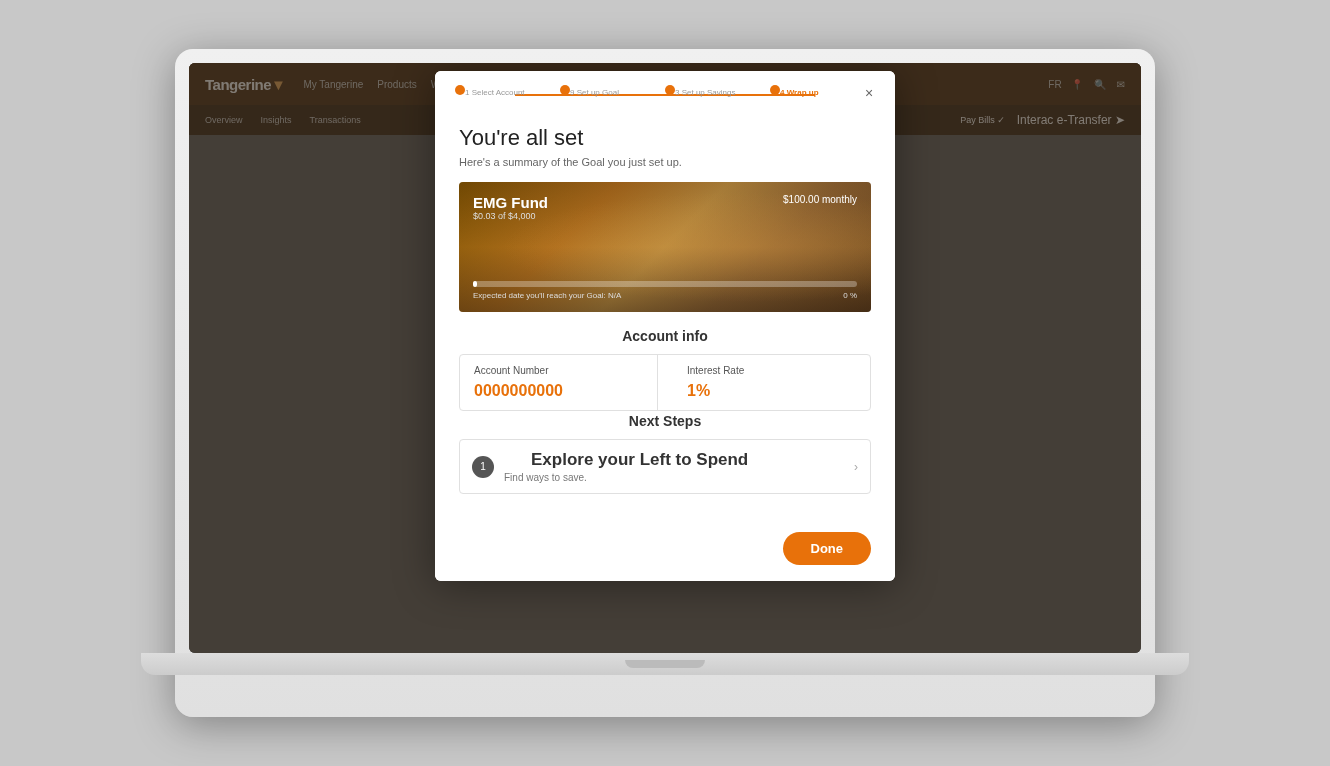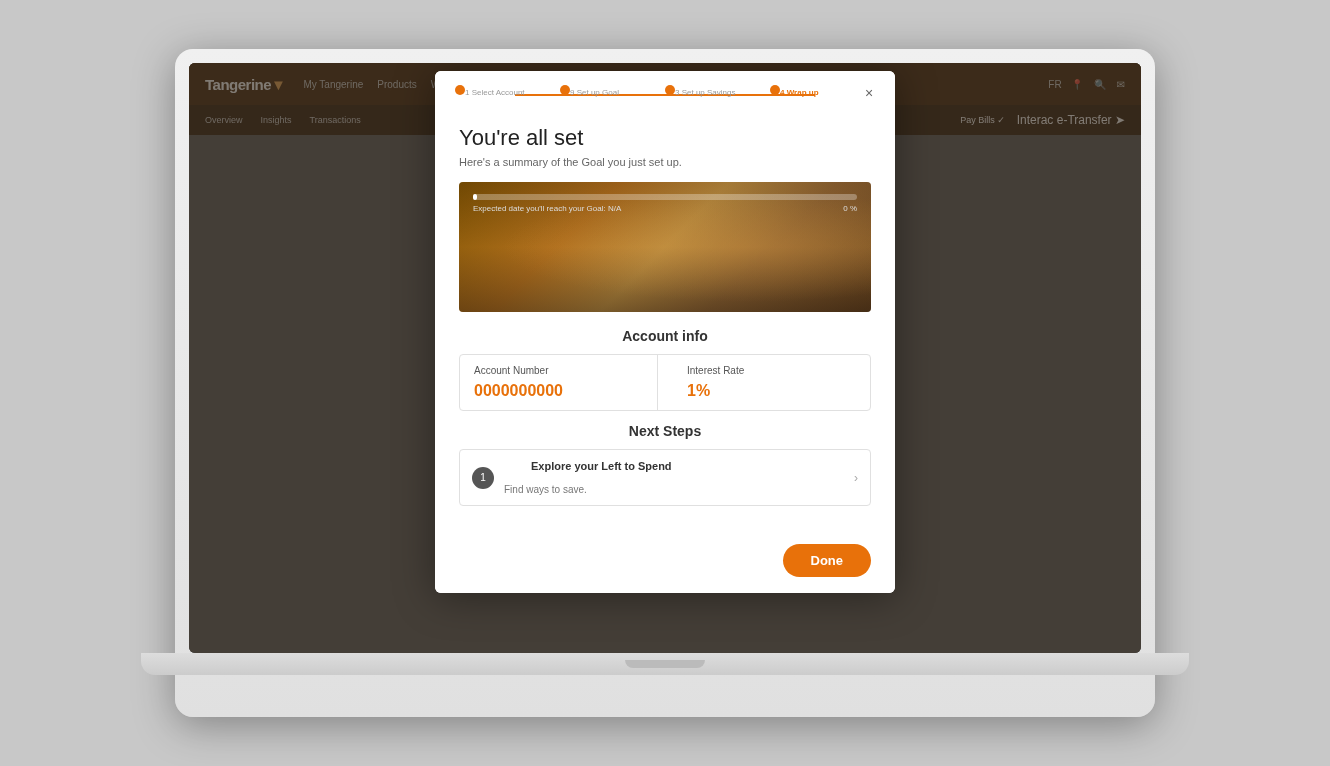--- a/index.html
+++ b/index.html
@@ -338,21 +338,21 @@
       color: #333;
       margin-bottom: 10px;
       text-align: center;
     }
     .account-info-grid {
       display: flex;
       gap: 15px;
       border: 1px solid #e0e0e0;
       border-radius: 4px;
       overflow: hidden;
-      margin-bottom: 12px;
+      margin-bottom: 2px;
     }
     .info-cell {
       flex: 1;
       padding: 10px 14px;
       border-right: 1px solid #e0e0e0;
     }
     .info-cell:last-child {
       border-right: none;
     }
     .info-label {
@@ -386,24 +386,24 @@
       display: flex;
       align-items: center;
       justify-content: center;
       margin-right: 10px;
       flex-shrink: 0;
     }
     .step-text {
       flex: 1;
     }
     .step-text-title {
-      font-size: 11px;
+      font-size: 17px;
       font-weight: 600;
       color: #333;
-      margin-bottom: 12px;
+      margin-bottom: 2px;
       padding-left: 27px;
     }
     .step-text-sub {
       font-size: 10px;
       color: #777;
     }
     .step-chevron {
       color: #aaa;
       font-size: 12px;
     }
@@ -491,20 +491,27 @@
           </div>
 
           <div class="modal-body">
 
             <div class="modal-title">You're all set</div>
             <div class="modal-subtitle">Here's a summary of the Goal you just set up.</div>
 
             <div class="goal-card">
               <div class="goal-card-bg"></div>
               <div class="goal-card-content">
+                <div class="goal-card-top">
+                  <div>
+                    <div class="goal-name">EMG Fund</div>
+                    <div class="goal-amount">$0.03 of $4,000</div>
+                  </div>
+                  <div class="goal-monthly">$100.00 monthly</div>
+                </div>
                 <div class="goal-progress-area">
                   <div class="goal-progress-bar-bg">
                     <div class="goal-progress-bar-fill"></div>
                   </div>
                   <div class="goal-progress-labels">
                     <span class="goal-date-label">Expected date you'll reach your Goal: N/A</span>
                     <span class="goal-percent">0 %</span>
                   </div>
                 </div>
               </div>

